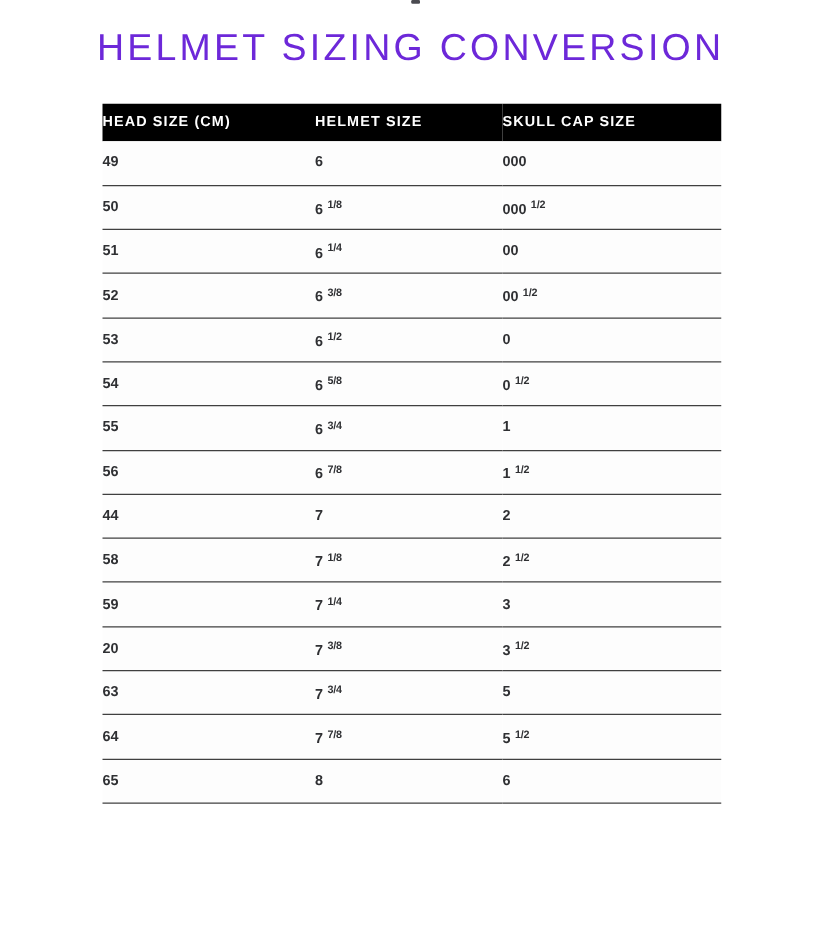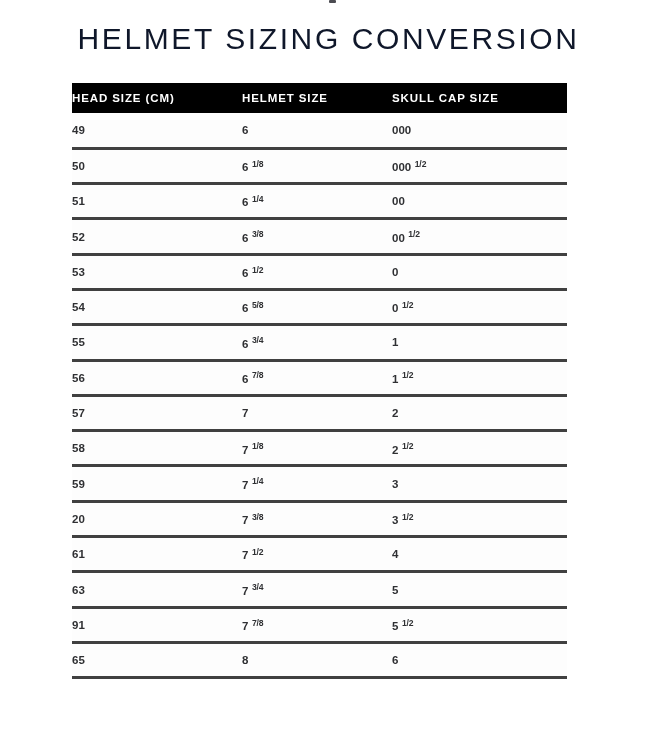--- a/index.html
+++ b/index.html
@@ -37,28 +37,28 @@
   .page-title {
     position: absolute;
     top: 22px;
     left: 0;
     width: 657px;
     text-align: center;
     font-family: "Liberation Sans", sans-serif;
     font-size: 30px;
     font-weight: 300;
     letter-spacing: 2.6px;
-    color: #0f172a;
+    color: #6d28d9;
     white-space: nowrap;
   }
 
   .table-wrap {
     position: absolute;
     top: 83px;
-    left: 72px;
+    left: 82px;
     width: 495px;
   }
 
   table.sizing-table {
     width: 495px;
     border-collapse: collapse;
     table-layout: fixed;
   }
 
   table.sizing-table thead th {
@@ -75,21 +75,21 @@
   }
 
   table.sizing-table tbody td {
     font-size: 11.5px;
     font-weight: 600;
     color: #2f3033;
     text-align: left;
     height: 35.3px;
     padding: 0;
     box-sizing: border-box;
-    border-bottom: 3px solid #404040;
+    border-bottom: 1px solid #404040;
     vertical-align: middle;
     background: #fdfdfd;
   }
 
   table.sizing-table tbody tr:first-child td {
     border-top: none;
   }
 
   
   .col-head   { width: 170px; }
@@ -167,51 +167,46 @@
             <td class="col-head">55</td>
             <td class="col-helmet"><span class="cell-main">6</span><span class="frac">3/4</span></td>
             <td class="col-skull"><span class="cell-main">1</span></td>
           </tr>
           <tr>
             <td class="col-head">56</td>
             <td class="col-helmet"><span class="cell-main">6</span><span class="frac">7/8</span></td>
             <td class="col-skull"><span class="cell-main">1</span><span class="frac">1/2</span></td>
           </tr>
           <tr>
-            <td class="col-head">57</td>
+            <td class="col-head">44</td>
             <td class="col-helmet"><span class="cell-main">7</span></td>
             <td class="col-skull"><span class="cell-main">2</span></td>
           </tr>
           <tr>
             <td class="col-head">58</td>
             <td class="col-helmet"><span class="cell-main">7</span><span class="frac">1/8</span></td>
             <td class="col-skull"><span class="cell-main">2</span><span class="frac">1/2</span></td>
           </tr>
           <tr>
             <td class="col-head">59</td>
             <td class="col-helmet"><span class="cell-main">7</span><span class="frac">1/4</span></td>
             <td class="col-skull"><span class="cell-main">3</span></td>
           </tr>
           <tr>
             <td class="col-head">20</td>
             <td class="col-helmet"><span class="cell-main">7</span><span class="frac">3/8</span></td>
             <td class="col-skull"><span class="cell-main">3</span><span class="frac">1/2</span></td>
           </tr>
           <tr>
-            <td class="col-head">61</td>
-            <td class="col-helmet"><span class="cell-main">7</span><span class="frac">1/2</span></td>
-            <td class="col-skull"><span class="cell-main">4</span></td>
-          </tr>
-          <tr>
             <td class="col-head">63</td>
             <td class="col-helmet"><span class="cell-main">7</span><span class="frac">3/4</span></td>
             <td class="col-skull"><span class="cell-main">5</span></td>
           </tr>
           <tr>
-            <td class="col-head">91</td>
+            <td class="col-head">64</td>
             <td class="col-helmet"><span class="cell-main">7</span><span class="frac">7/8</span></td>
             <td class="col-skull"><span class="cell-main">5</span><span class="frac">1/2</span></td>
           </tr>
           <tr>
             <td class="col-head">65</td>
             <td class="col-helmet"><span class="cell-main">8</span></td>
             <td class="col-skull"><span class="cell-main">6</span></td>
           </tr>
         </tbody>
     </table>

